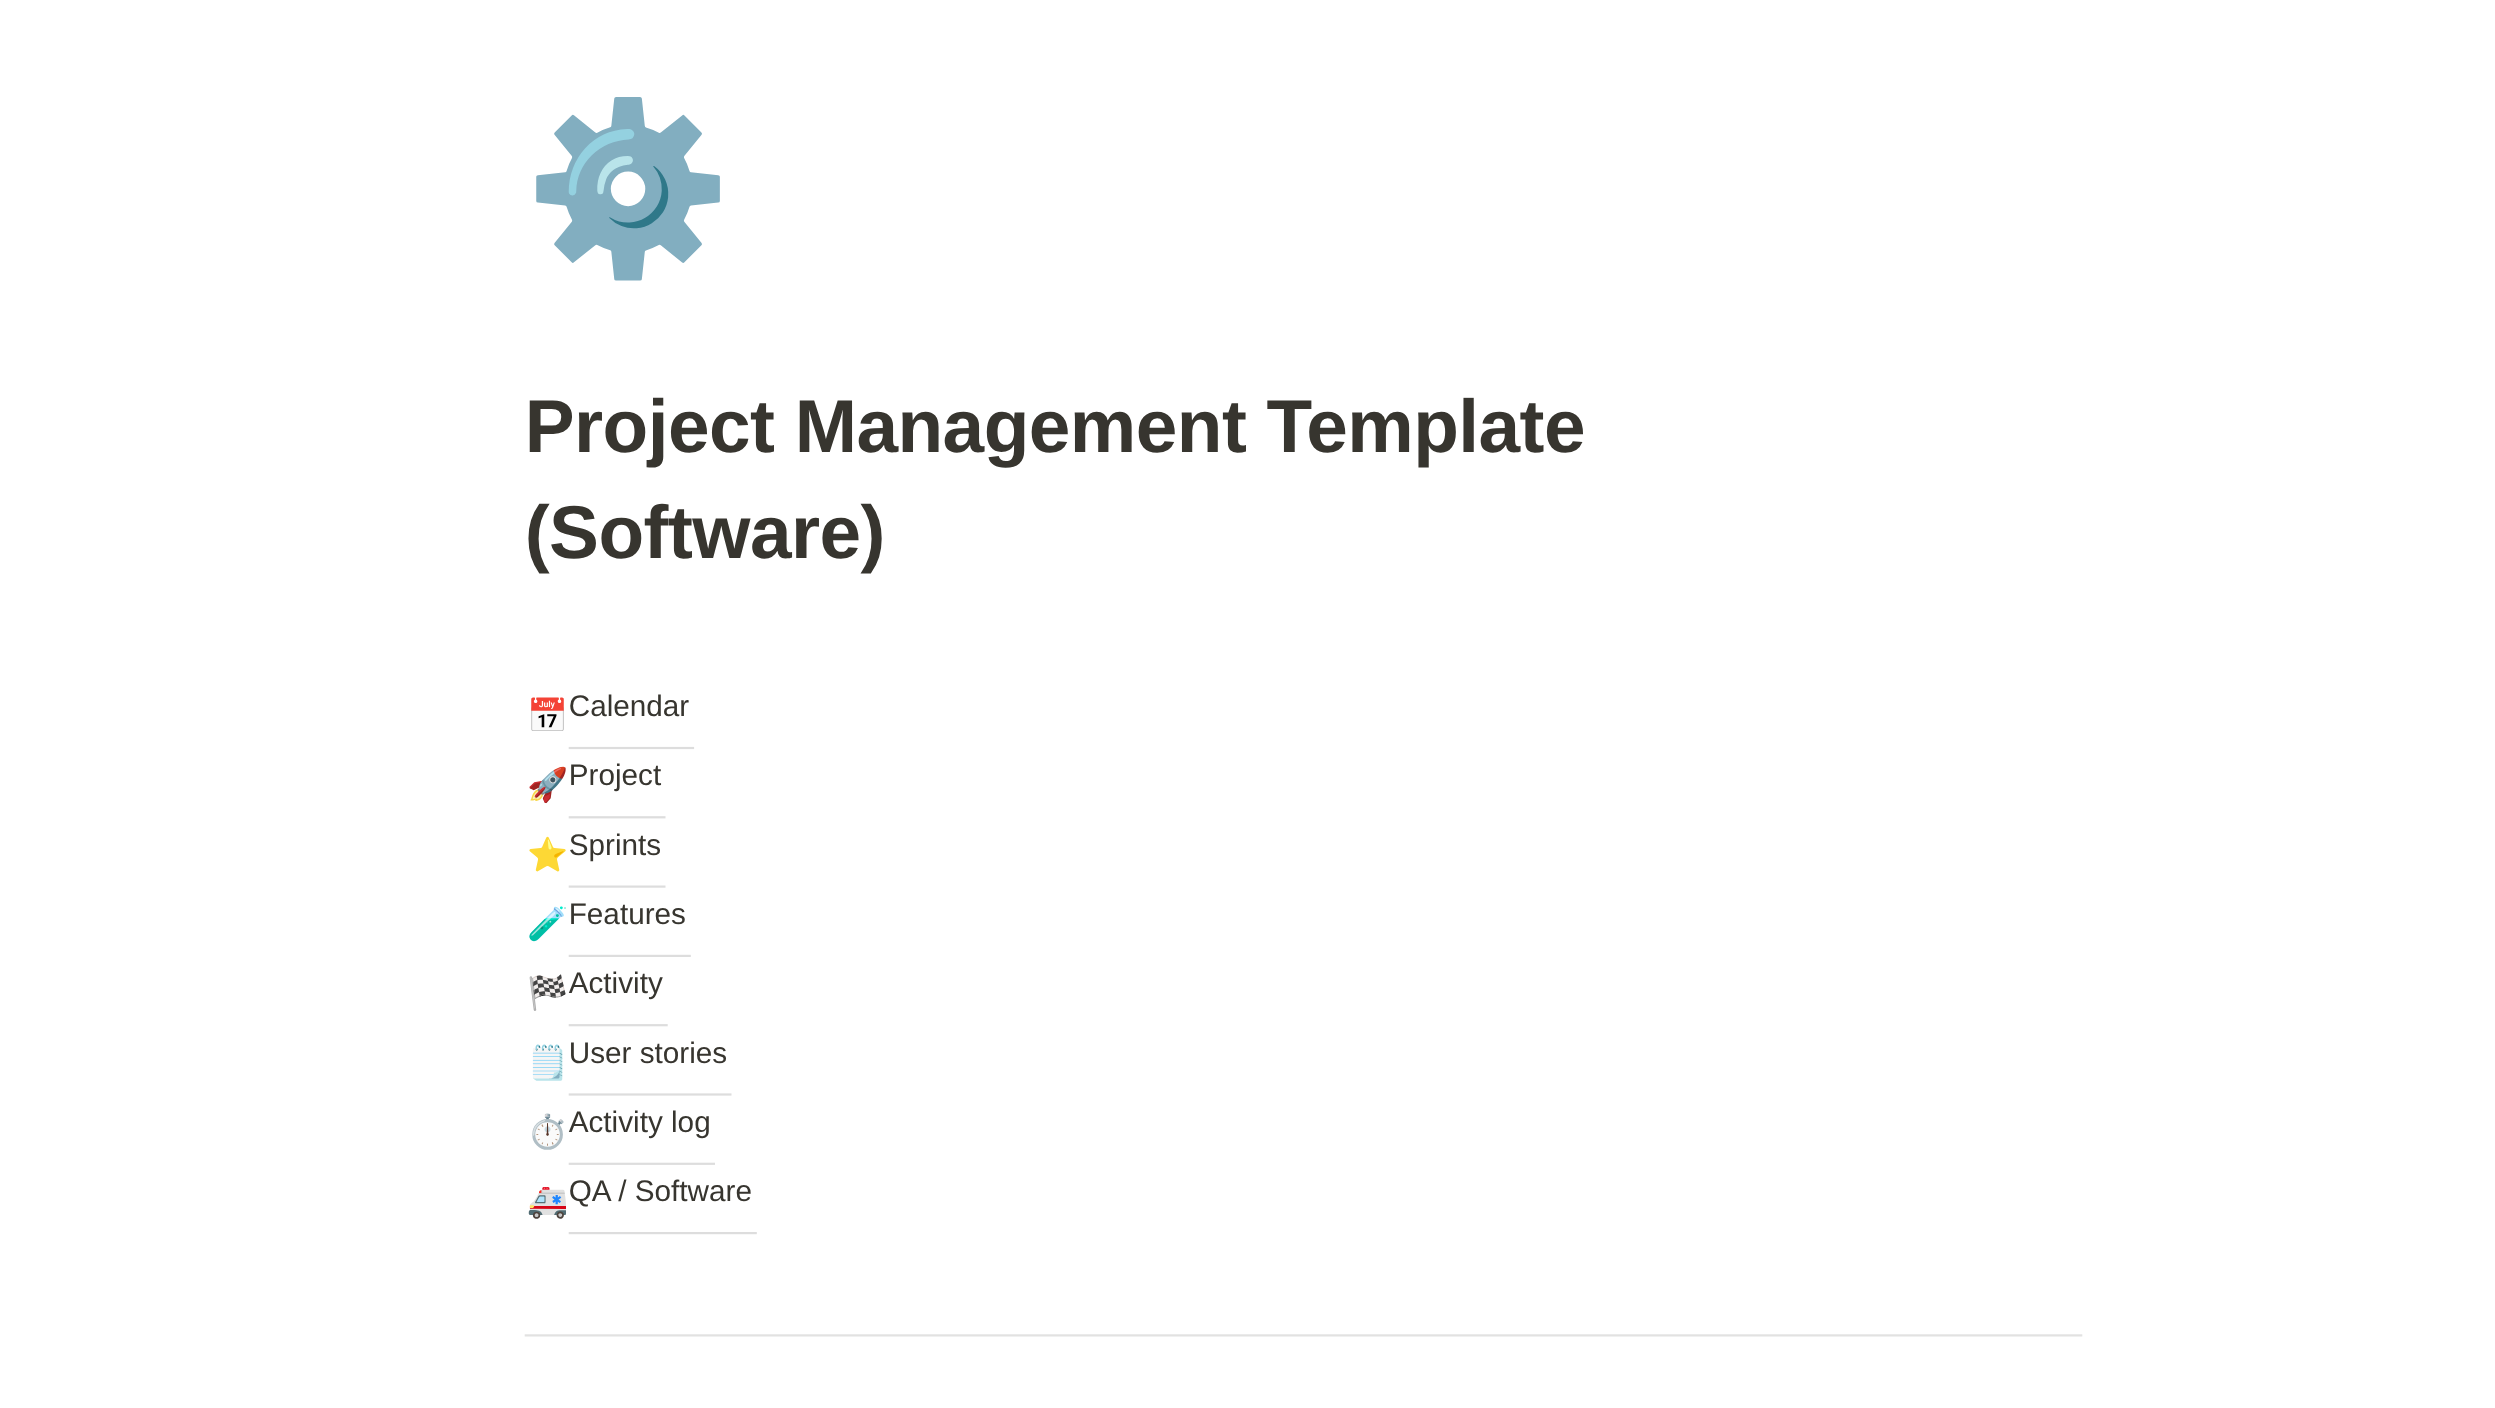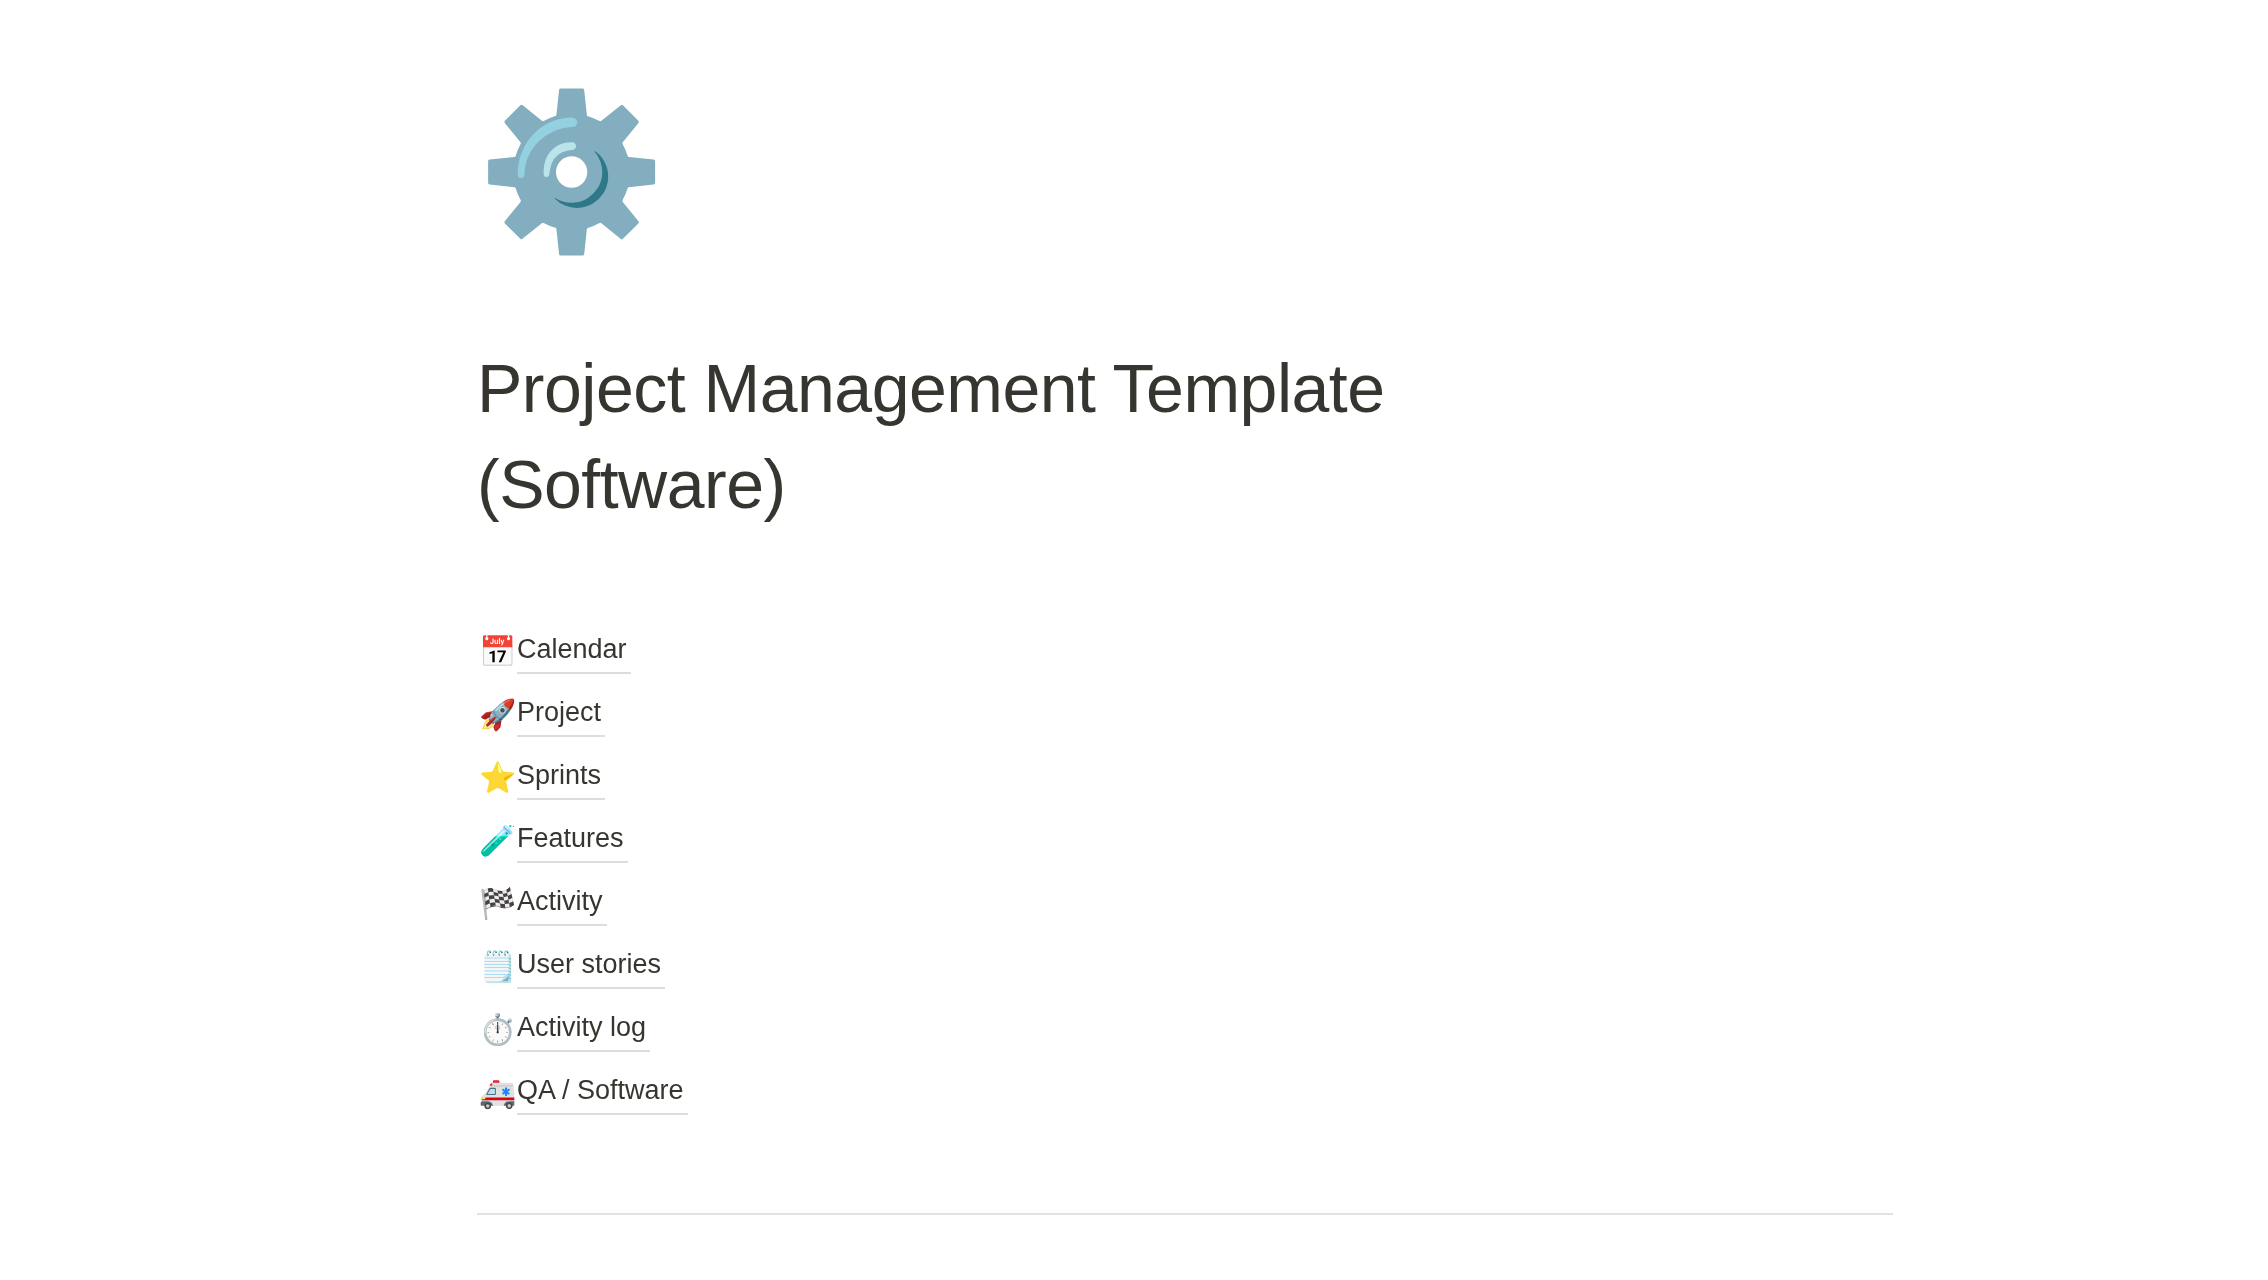--- a/index.html
+++ b/index.html
@@ -52,21 +52,21 @@
 
   
   .page-title {
     position: absolute;
     left: 0px;
     top: 340px;
     width: 1200px;
     margin: 0;
     font-size: 68px;
     line-height: 96px;
-    font-weight: 400;
+    font-weight: 700;
     letter-spacing: -0.5px;
     color: #37352f;
     font-family: "Liberation Sans", "DejaVu Sans", sans-serif;
     white-space: pre-wrap;
   }
 
   
   .link-list {
     position: absolute;
     left: 0px;
@@ -91,21 +91,21 @@
     text-align: left;
     font-family: "DejaVu Sans", sans-serif;
     user-select: none;
   }
   .link-row .row-label {
     flex: 0 0 auto;
     font-size: 27px;
     line-height: 38px;
     color: #37352f;
     border-bottom: 2px solid #dddddd;
-    padding-bottom: 4px;
+    padding-bottom: 18px;
     padding-right: 4px;
     white-space: nowrap;
     font-family: "Liberation Sans", "DejaVu Sans", sans-serif;
   }
 
   
   .divider {
     position: absolute;
     left: 0px;
     top: 1213px;

